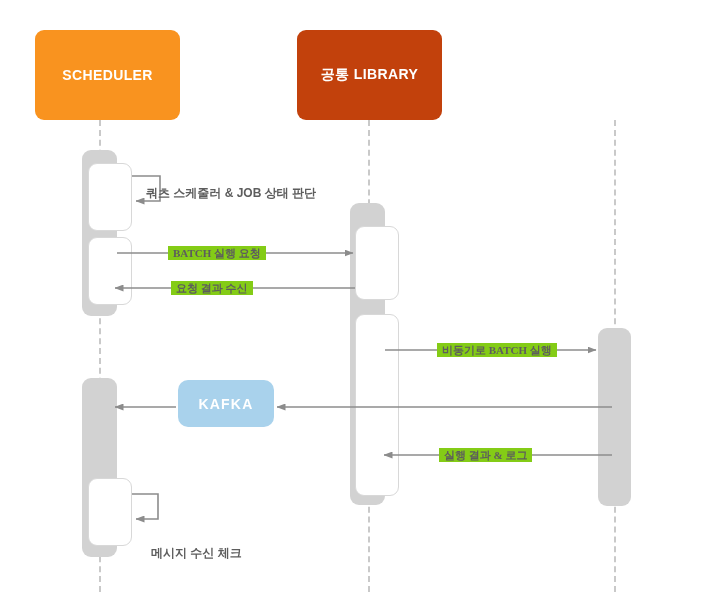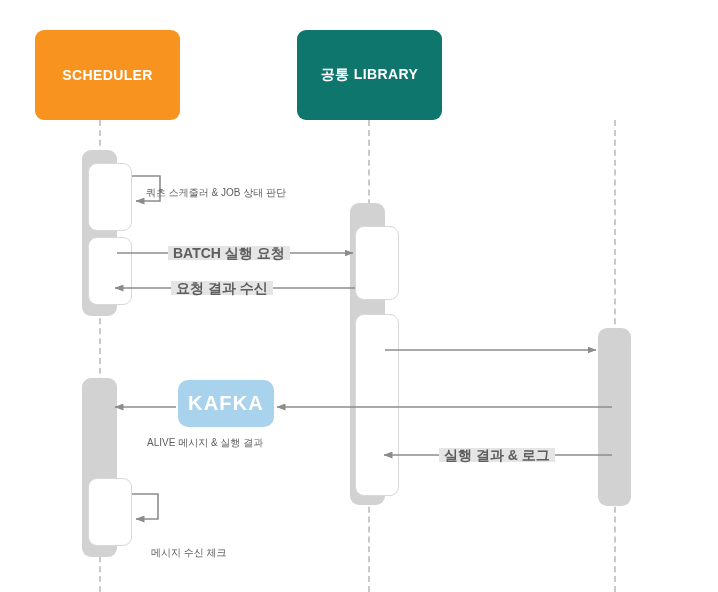--- a/index.html
+++ b/index.html
@@ -43,45 +43,46 @@
   }
   .activation-inner {
     position: absolute;
     background: #ffffff;
     border: 1.3px solid #d8d8d8;
     border-radius: 9px;
     box-sizing: border-box;
   }
   .msg-label {
     position: absolute;
-    font-size: 14px;
+    font-size: 11px;
     font-weight: bold;
     color: #5d5d5d;
     white-space: nowrap;
-    background: #e5e5e5;
+    background: #84cc16;
     padding: 0 5px;
     line-height: 14px;
+    font-family: Liberation Serif, serif;
   }
   .note-label {
     position: absolute;
-    font-size: 10px;
-    font-weight: normal;
+    font-size: 12px;
+    font-weight: bold;
     color: #5d5d5d;
     white-space: nowrap;
     line-height: 14px;
   }
   .kafka-box {
     position: absolute;
     border-radius: 10px;
     display: flex;
     align-items: center;
     justify-content: center;
     color: #ffffff;
     font-weight: bold;
-    font-size: 20px;
+    font-size: 14px;
     letter-spacing: 1.2px;
     box-sizing: border-box;
   }
   svg.arrows {
     position: absolute;
     left: 0;
     top: 0;
     width: 718px;
     height: 592px;
     overflow: visible;
@@ -143,34 +144,34 @@
     </g>
 
     <g>
       <path d="M 132 494 L 158 494 L 158 519 L 136 519" fill="none" stroke="#8c8c8c" stroke-width="1.6" marker-end="url(#arrowhead)"></path>
     </g>
   </svg>
 
   <div class="actor-box" style="left:35px; top:30px; width:145px; height:90px; background:#f9931f;">
     <span>SCHEDULER</span>
   </div>
-  <div class="actor-box" style="left:297px; top:30px; width:145px; height:90px; background:#0f766e;text-align:right;">
+  <div class="actor-box" style="left:297px; top:30px; width:145px; height:90px; background:#c2410c;text-align:right;">
     <span>공통 LIBRARY</span>
   </div>
 
   <div class="kafka-box" style="left:178px; top:380px; width:96px; height:47px; background:#a9d2ec;">
     <span>KAFKA</span>
   </div>
 
   <div class="note-label" style="left:146px; top:186px;">쿼츠 스케줄러 &amp; JOB 상태 판단</div>
 
   <div class="msg-label" style="left:168px; top:246px;">BATCH 실행 요청</div>
 
   <div class="msg-label" style="left:171px; top:281px;">요청 결과 수신</div>
 
+  <div class="msg-label" style="left:437px; top:343px;">비동기로 BATCH 실행</div>
 
-  <div class="note-label" style="left:147px; top:436px;">ALIVE 메시지 &amp; 실행 결과</div>
 
   <div class="msg-label" style="left:439px; top:448px;">실행 결과 &amp; 로그</div>
 
   <div class="note-label" style="left:151px; top:502px;margin-top:44px;">메시지 수신 체크</div>
 
 </div>
 
 </body></html>

